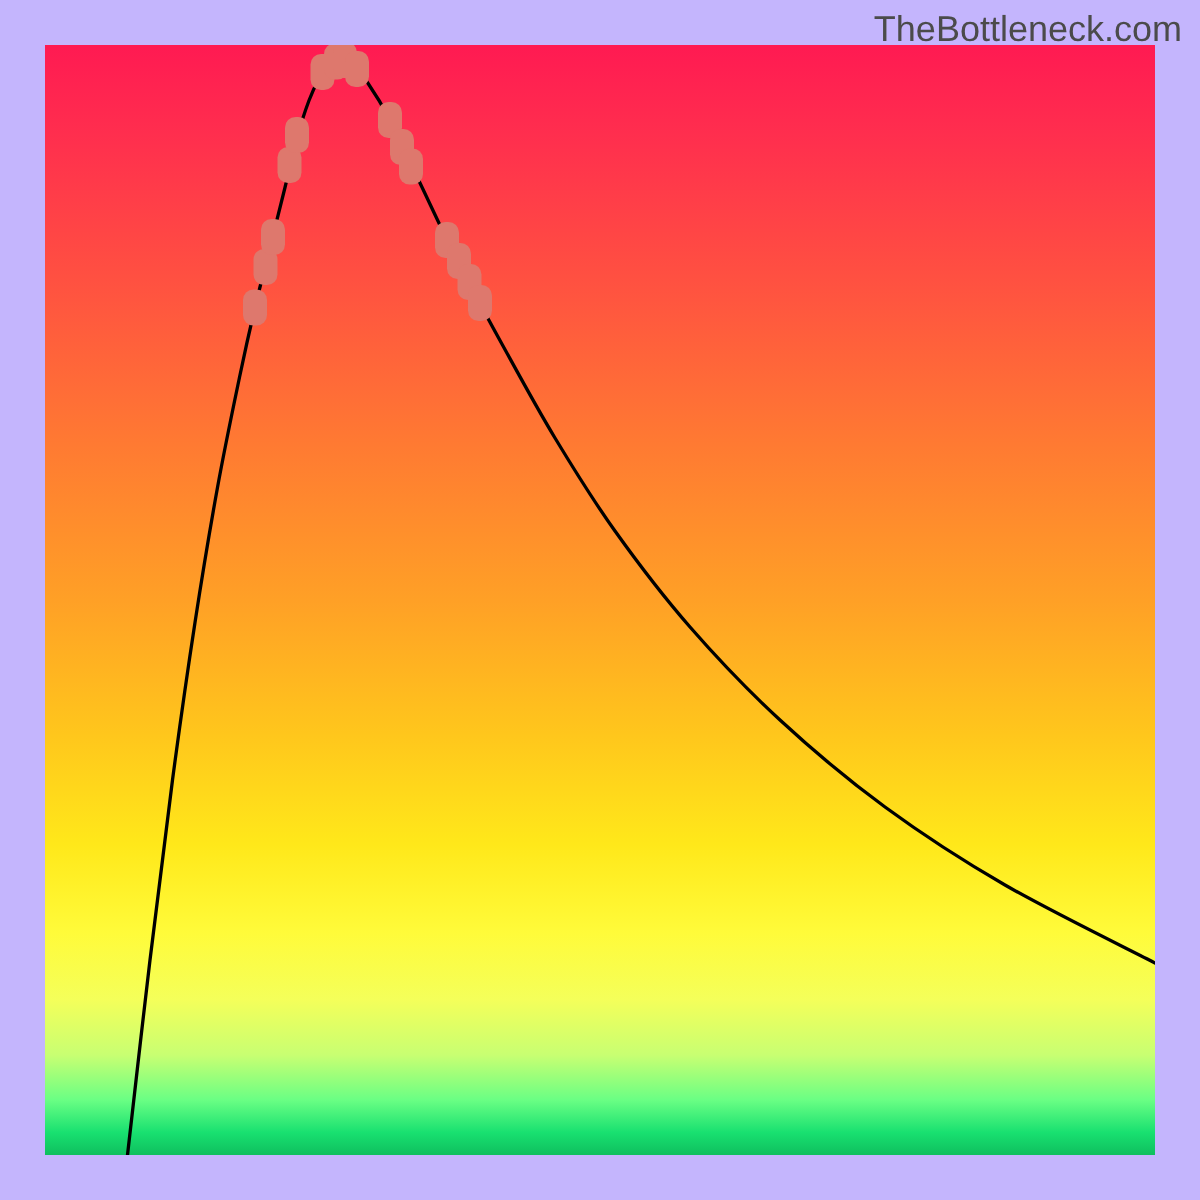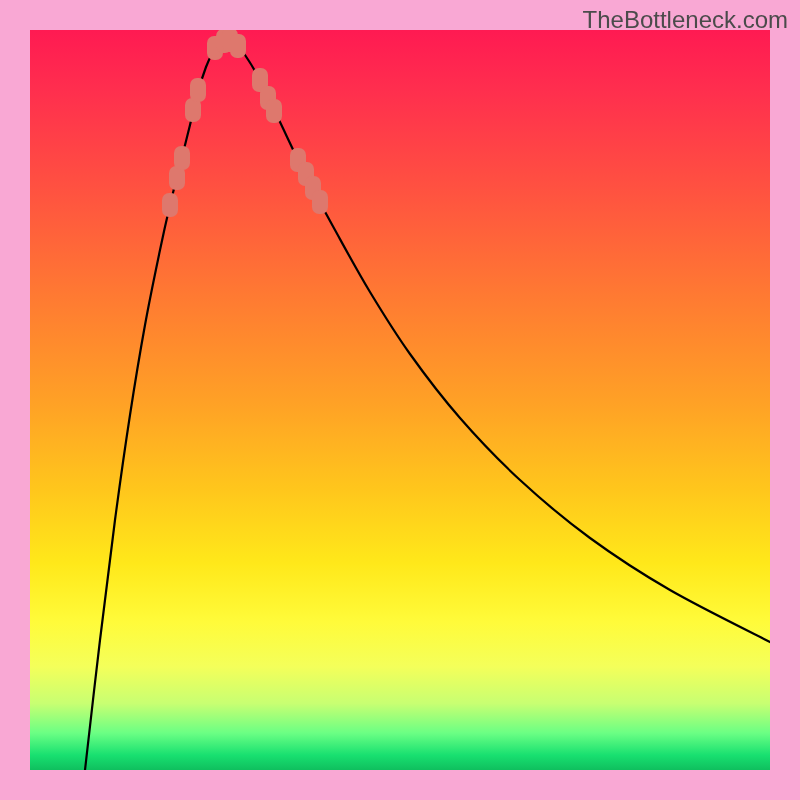--- a/index.html
+++ b/index.html
@@ -8,21 +8,21 @@
     width: 800px;
     height: 800px;
     overflow: hidden;
     background: #000;
     font-family: Arial, Helvetica, sans-serif;
   }
   .frame {
     position: relative;
     width: 800px;
     height: 800px;
-    background: #f9a8d4;
+    background: #c4b5fd;
   }
   .plot {
     position: absolute;
     left: 30px;
     top: 30px;
     width: 740px;
     height: 740px;
     overflow: hidden;
   }
   .grad {

